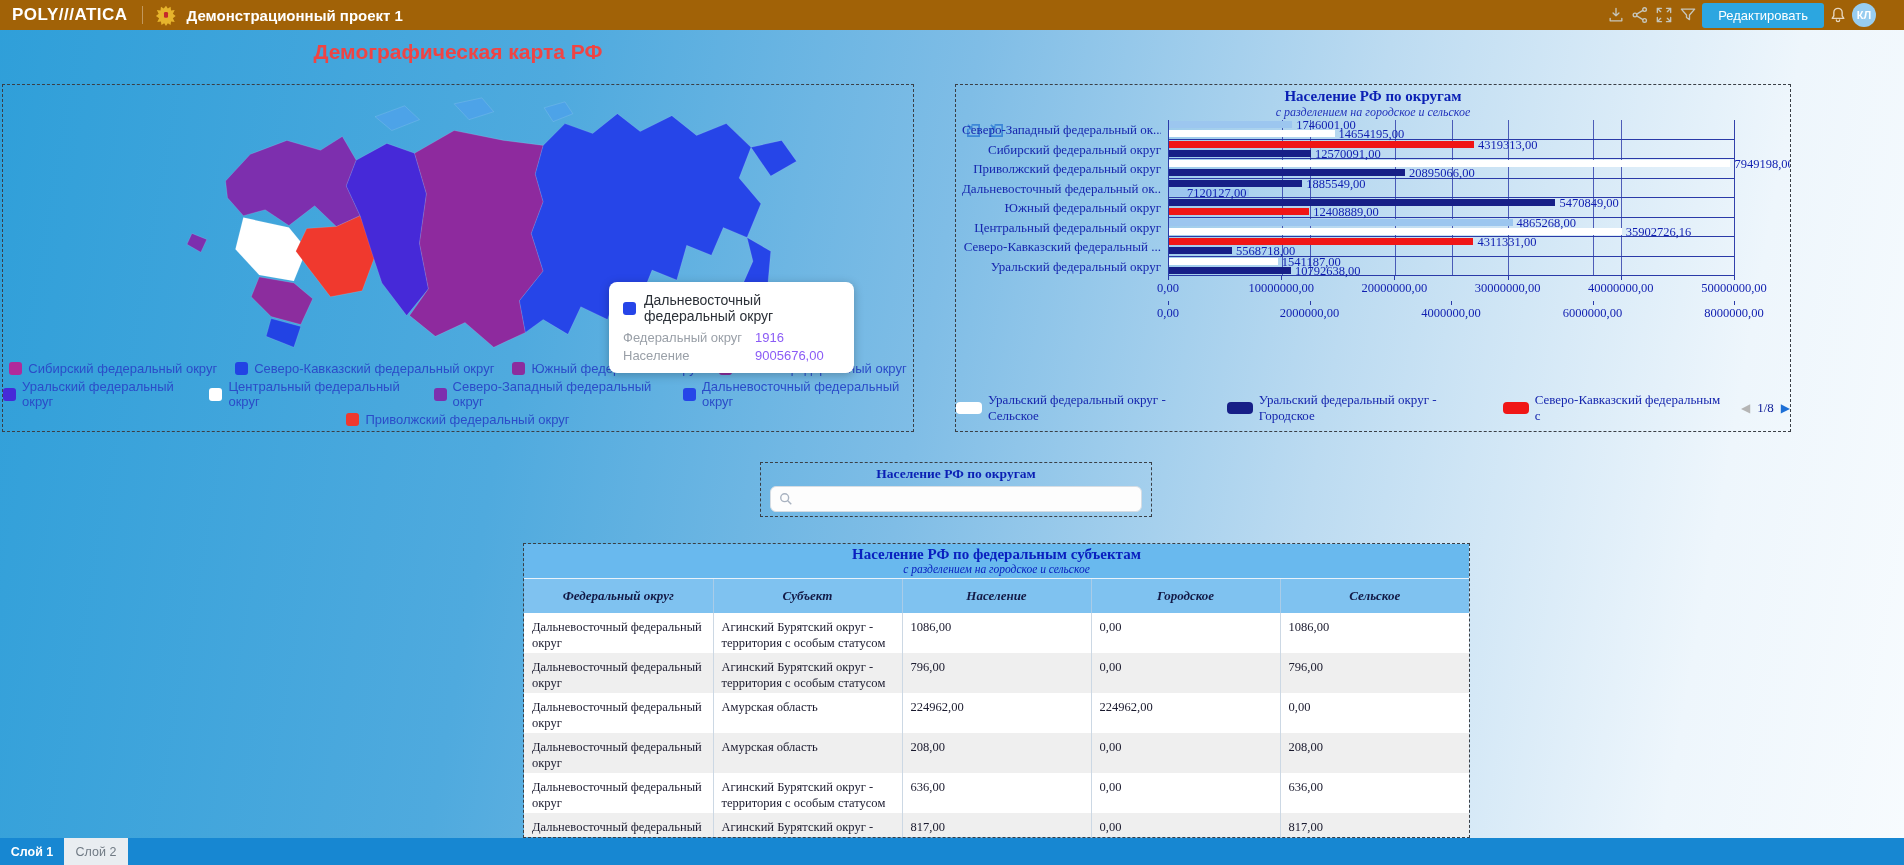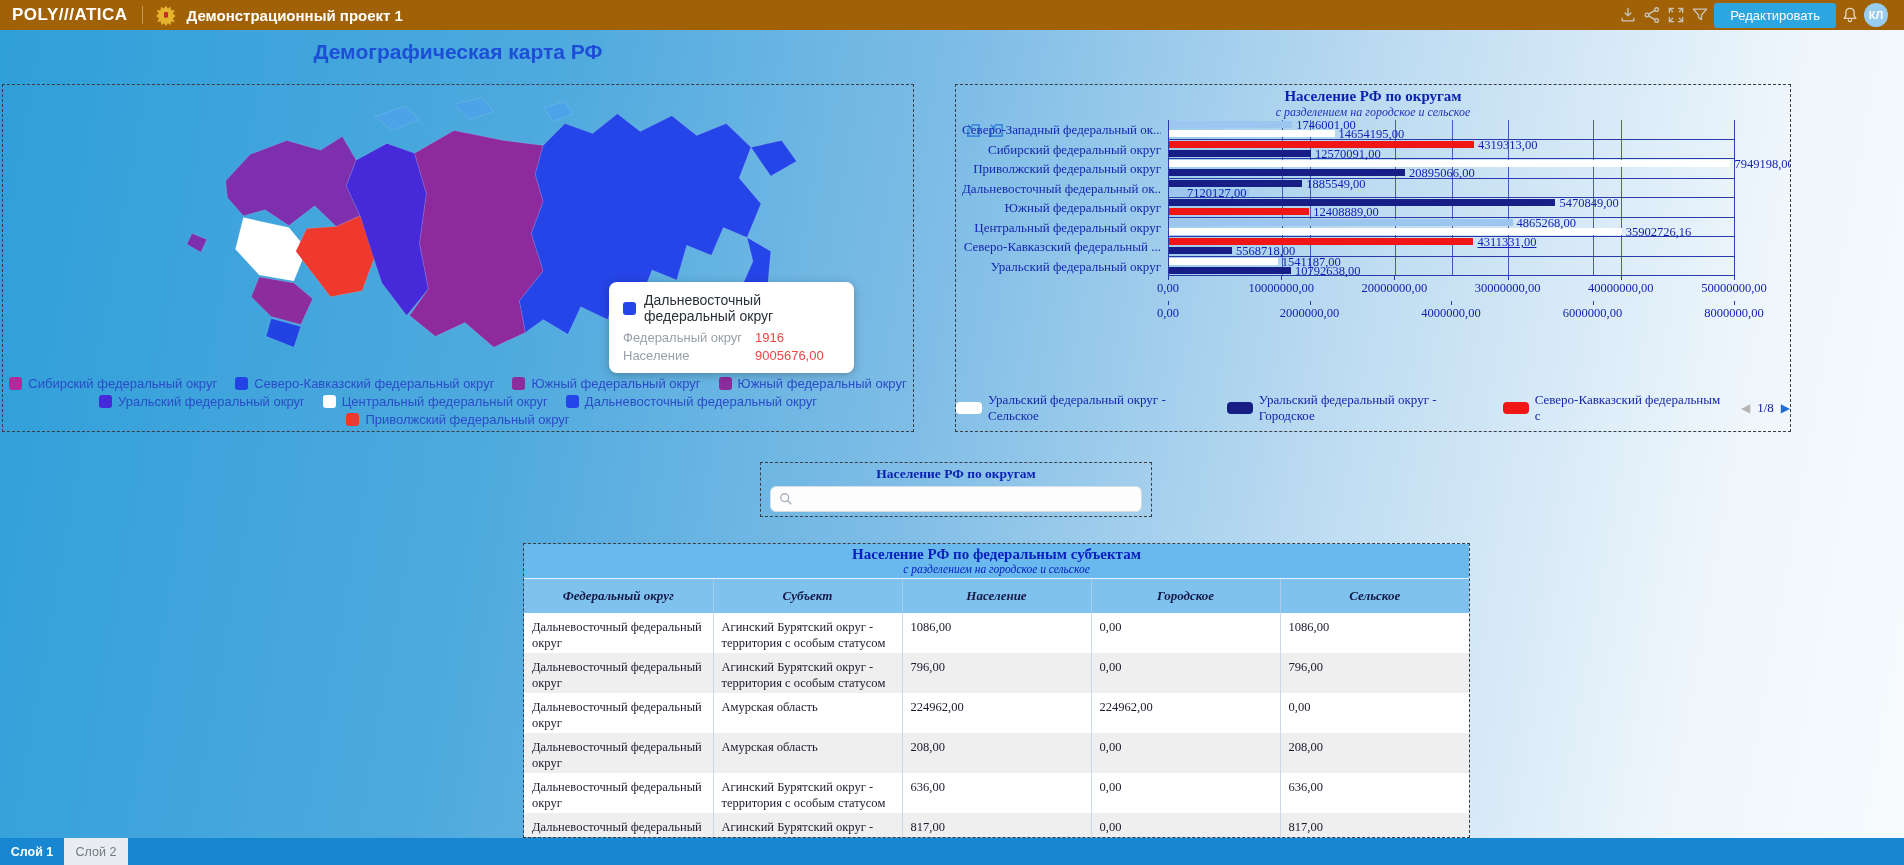--- a/index.html
+++ b/index.html
@@ -8,45 +8,45 @@
     font-family:"Liberation Sans", sans-serif;
     background:linear-gradient(100deg,#2f9fd9 0%,#4faade 28%,#7fbde6 48%,#bcdbf1 68%,#eef6fc 88%,#f7fbfe 100%);
     position:relative;
   }
   
   .topbar{position:absolute;left:0;top:0;width:1904px;height:30px;background:#a16207;display:flex;align-items:center;color:#fff;z-index:50;}
   .logo{font-weight:bold;font-size:17px;letter-spacing:.5px;padding:0 14px 0 12px;}
   .tb-sep{width:1px;height:18px;background:rgba(255,255,255,.35);}
   .emblem{width:22px;height:22px;margin:0 10px 0 12px;}
   .proj-title{font-size:15px;font-weight:bold;}
-  .tb-right{margin-left:auto;display:flex;align-items:center;gap:4px;padding-right:16px;}
+  .tb-right{margin-left:auto;display:flex;align-items:center;gap:4px;padding-right:28px;}
   .tb-ico{width:20px;height:20px;opacity:.75;cursor:pointer;}
   .tb-ico svg{width:100%;height:100%;stroke:#d3e7f7;stroke-width:1.6;fill:none;stroke-linecap:round;stroke-linejoin:round;}
   .edit-btn{background:#2ca6e0;color:#fff;border:none;border-radius:3px;font-size:13px;padding:5px 16px;cursor:pointer;font-family:inherit;}
   .bell svg{stroke:#fff;}
   .avatar{width:24px;height:24px;border-radius:50%;background:#98cdf0;color:#fff;font-size:11px;font-weight:bold;display:flex;align-items:center;justify-content:center;cursor:pointer;}
   
-  .page-title{position:absolute;left:2px;top:40px;width:912px;text-align:center;font-size:21px;font-weight:bold;color:#1d4ed8;}
+  .page-title{position:absolute;left:2px;top:40px;width:912px;text-align:center;font-size:21px;font-weight:bold;color:#ef4444;}
   
   .panel{position:absolute;border:1px dashed #3a3f46;}
   
   .map-panel{left:2px;top:84px;width:912px;height:348px;}
   .map-svg{position:absolute;left:70px;top:2px;width:790px;height:282px;}
   .map-svg path{stroke:rgba(255,255,255,.25);stroke-width:.5;cursor:pointer;}
   .map-legend{position:absolute;left:0;right:0;bottom:4px;display:flex;flex-direction:column;gap:3px;align-items:center;}
   .mlrow{display:flex;gap:18px;justify-content:center;}
   .mlitem{display:flex;align-items:center;gap:6px;font-size:13px;color:#2b4cc8;cursor:pointer;}
   .sw{width:13px;height:13px;border-radius:3px;display:inline-block;flex:none;}
   
   .tooltip{position:absolute;left:606px;top:197px;width:245px;background:#fff;border-radius:8px;box-shadow:0 2px 10px rgba(0,0,0,.25);padding:10px 14px;z-index:5;}
   .tt-title{display:flex;align-items:center;gap:8px;font-size:14px;color:#2a2f36;margin-bottom:6px;}
   .tt-sw{width:13px;height:13px;border-radius:3px;flex:none;}
   .tt-row{display:flex;font-size:13px;margin-top:3px;}
   .tt-label{color:#9aa0a8;width:132px;flex:none;}
-  .tt-value{color:#ef4444;}
+  .tt-value{color:#8b5cf6;}
   
   .chart-panel{left:955px;top:84px;width:836px;height:348px;overflow:hidden;font-family:"Liberation Serif", serif;}
   .chart-title{text-align:center;font-size:15px;font-weight:bold;color:#0a1fb4;margin-top:3px;}
   .chart-sub{text-align:center;font-size:12px;font-style:italic;color:#2233bb;}
   .sel-icons{position:absolute;left:10px;top:38px;display:flex;gap:8px;}
   .sel-icons svg{width:15px;height:15px;stroke:#3c87d8;stroke-width:1.8;fill:none;cursor:pointer;}
   .chart-body{position:absolute;left:6px;top:35px;display:flex;}
   .cat-col{width:206px;padding-right:7px;}
   .cat-label{height:19.5px;line-height:19.5px;text-align:right;font-size:13px;color:#1626ae;white-space:nowrap;overflow:hidden;}
   .plot-col{width:572px;}
@@ -196,20 +196,24 @@
       <div class="mlrow">
         <span class="mlitem">
           <span class="sw" style="background: rgb(70, 41, 216);"></span>
           <span>Уральский федеральный округ</span>
         </span>
         <span class="mlitem">
           <span class="sw" style="background: rgb(255, 255, 255);"></span>
           <span>Центральный федеральный округ</span>
         </span>
         <span class="mlitem">
+          <span class="sw" style="background: rgb(125, 47, 174);"></span>
+          <span>Северо-Западный федеральный округ</span>
+        </span>
+        <span class="mlitem">
           <span class="sw" style="background: rgb(38, 69, 232);"></span>
           <span>Дальневосточный федеральный округ</span>
         </span>
       </div>
       <div class="mlrow">
         <span class="mlitem">
           <span class="sw" style="background: rgb(240, 57, 46);"></span>
           <span>Приволжский федеральный округ</span>
         </span>
       </div>
@@ -309,21 +313,21 @@
               <span class="blabel" style="left: calc(60.8159% + 4px);">4865268,00</span>
             </div>
             <div class="bline">
               <div class="bar" style="width: 80.1224%; background: rgb(255, 255, 255);"></div>
               <span class="blabel" style="left: calc(80.1224% + 4px);">35902726,16</span>
             </div>
           </div>
           <div class="crow">
             <div class="bline">
               <div class="bar" style="width: 53.8916%; background: rgb(240, 22, 22);"></div>
-              <span class="blabel" style="left: calc(53.8916% + 4px); text-decoration: underline;">4311331,00</span>
+              <span class="blabel" style="left: calc(53.8916% + 4px);">4311331,00</span>
             </div>
             <div class="bline">
               <div class="bar" style="width: 11.1374%; background: rgb(23, 31, 135);"></div>
               <span class="blabel" style="left: calc(11.1374% + 4px);">5568718,00</span>
             </div>
           </div>
           <div class="crow">
             <div class="bline">
               <div class="bar" style="width: 19.2648%; background: rgb(255, 255, 255);"></div>
               <span class="blabel" style="left: calc(19.2648% + 4px);">1541187,00</span>

